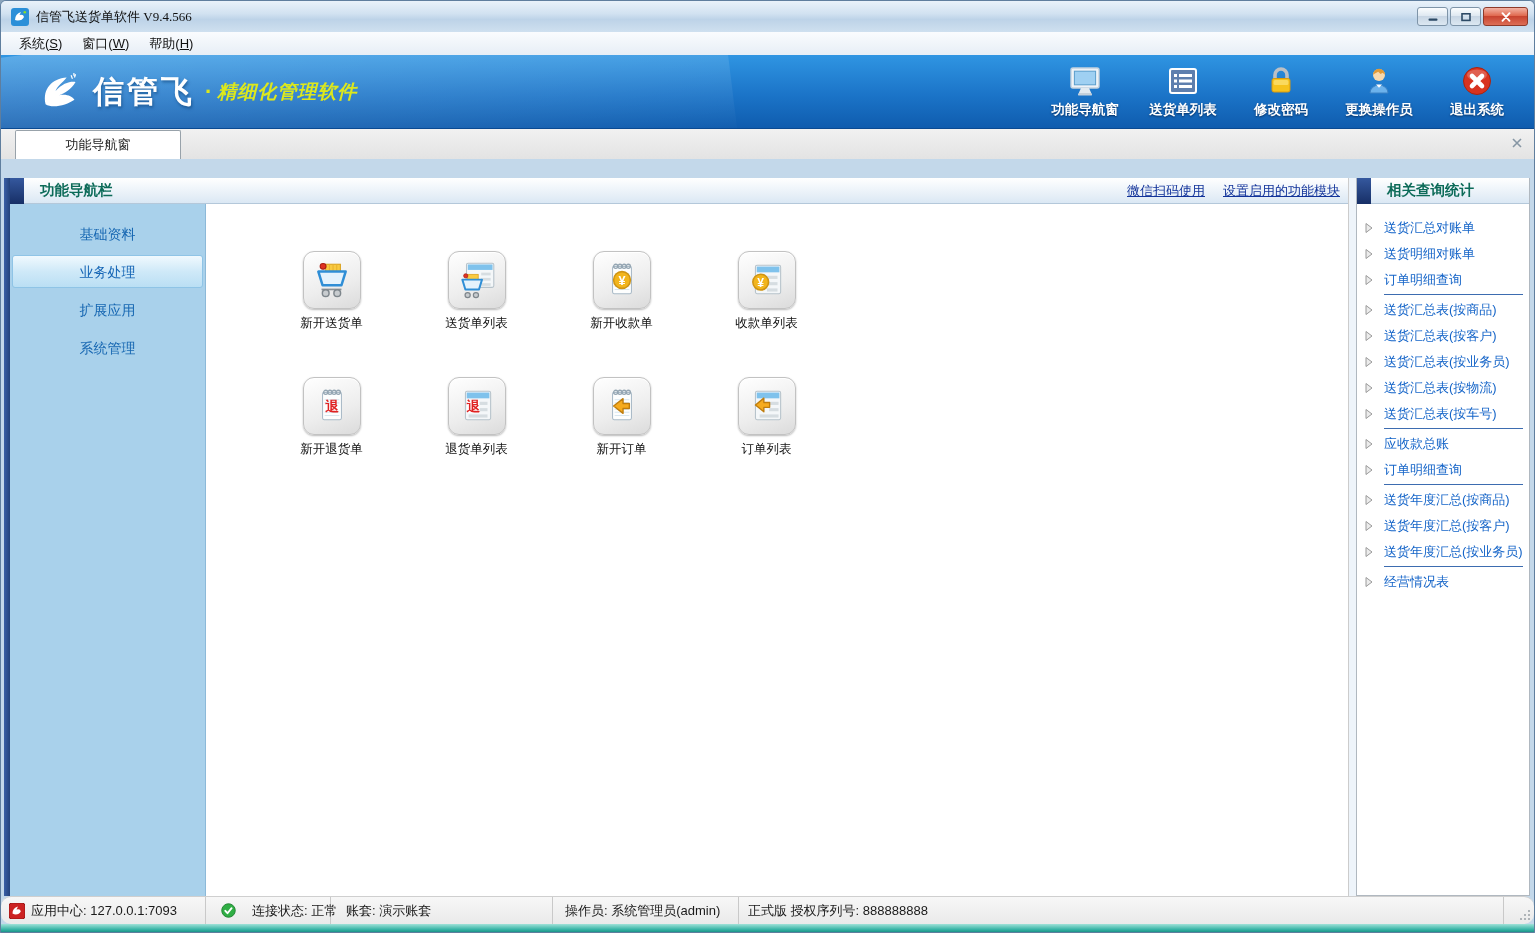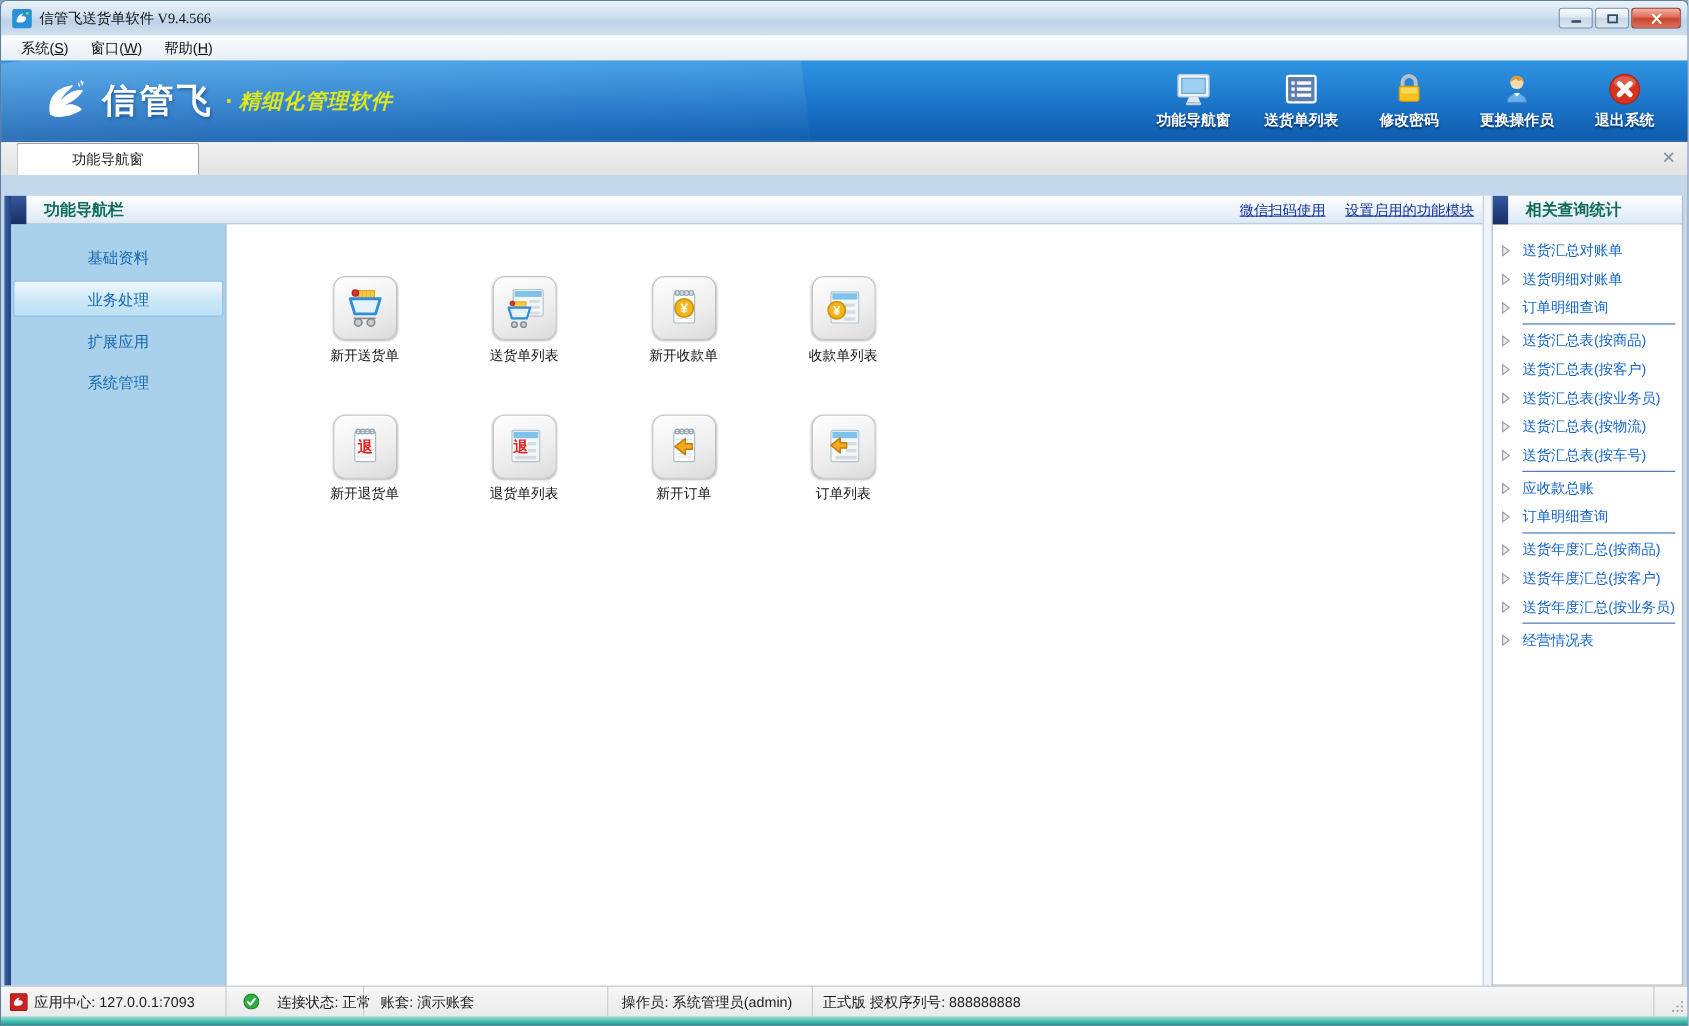--- a/index.html
+++ b/index.html
@@ -111,21 +111,21 @@
     width:174px; flex:0 0 174px; display:flex; flex-direction:column;
     background:#fff; border:1px solid #b0b8c0; border-top:none;
   }
   .q-list { padding-top:11px; overflow:hidden; }
   .q-item { display:flex; align-items:center; height:26px; padding-left:7px; cursor:pointer; }
   .q-label { margin-left:10px; font-size:13px; color:#1464c8; white-space:nowrap; }
   .q-divider { height:1px; background:#3d6cb0; margin:1px 6px 2px 27px; }
   
   .statusbar {
     height:28px; flex:0 0 28px; display:flex; align-items:center; font-size:13px; color:#1a1a1a;
-    background:linear-gradient(180deg,#f7f7f7,#eaeaea); border-top:1px solid #cfcfcf;
+    background:linear-gradient(180deg,#f7f7f7,#eaeaea); border-top:1px solid #cfcfcf;border-radius:10px;
   }
   .sb-seg { display:flex; align-items:center; height:100%; border-right:1px solid #c9c9c9; white-space:nowrap; }
   .sb-1 { width:205px; padding-left:8px; gap:6px; }
   .sb-2 { width:125px; padding-left:15px; gap:16px; }
   .sb-3 { width:222px; padding-left:15px; }
   .sb-4 { width:186px; padding-left:12px; }
   .sb-5 { flex:1 1 auto; padding-left:9px; }
   .sb-grip { width:30px; height:100%; display:flex; align-items:flex-end; justify-content:flex-end; padding:0 3px 3px 0; }
   
   .bottom-strip { height:8px; flex:0 0 8px; background:linear-gradient(180deg,#9fe2d8,#35b2a4 70%,#1d9488); }

